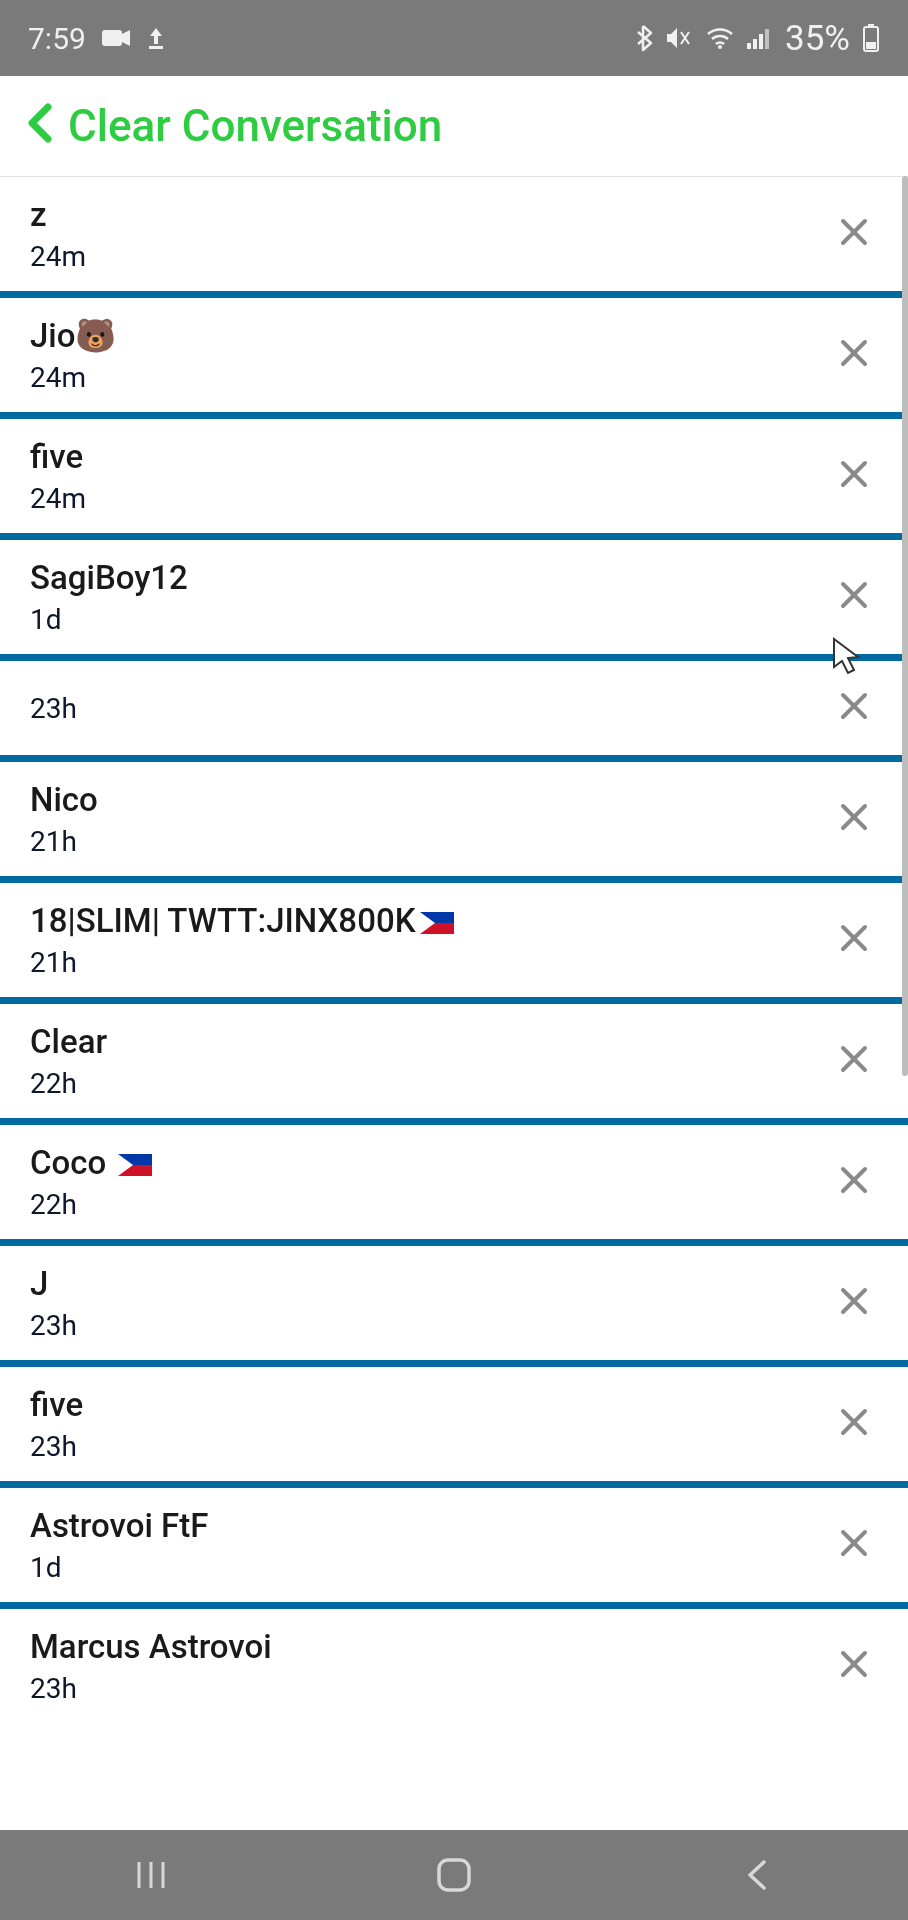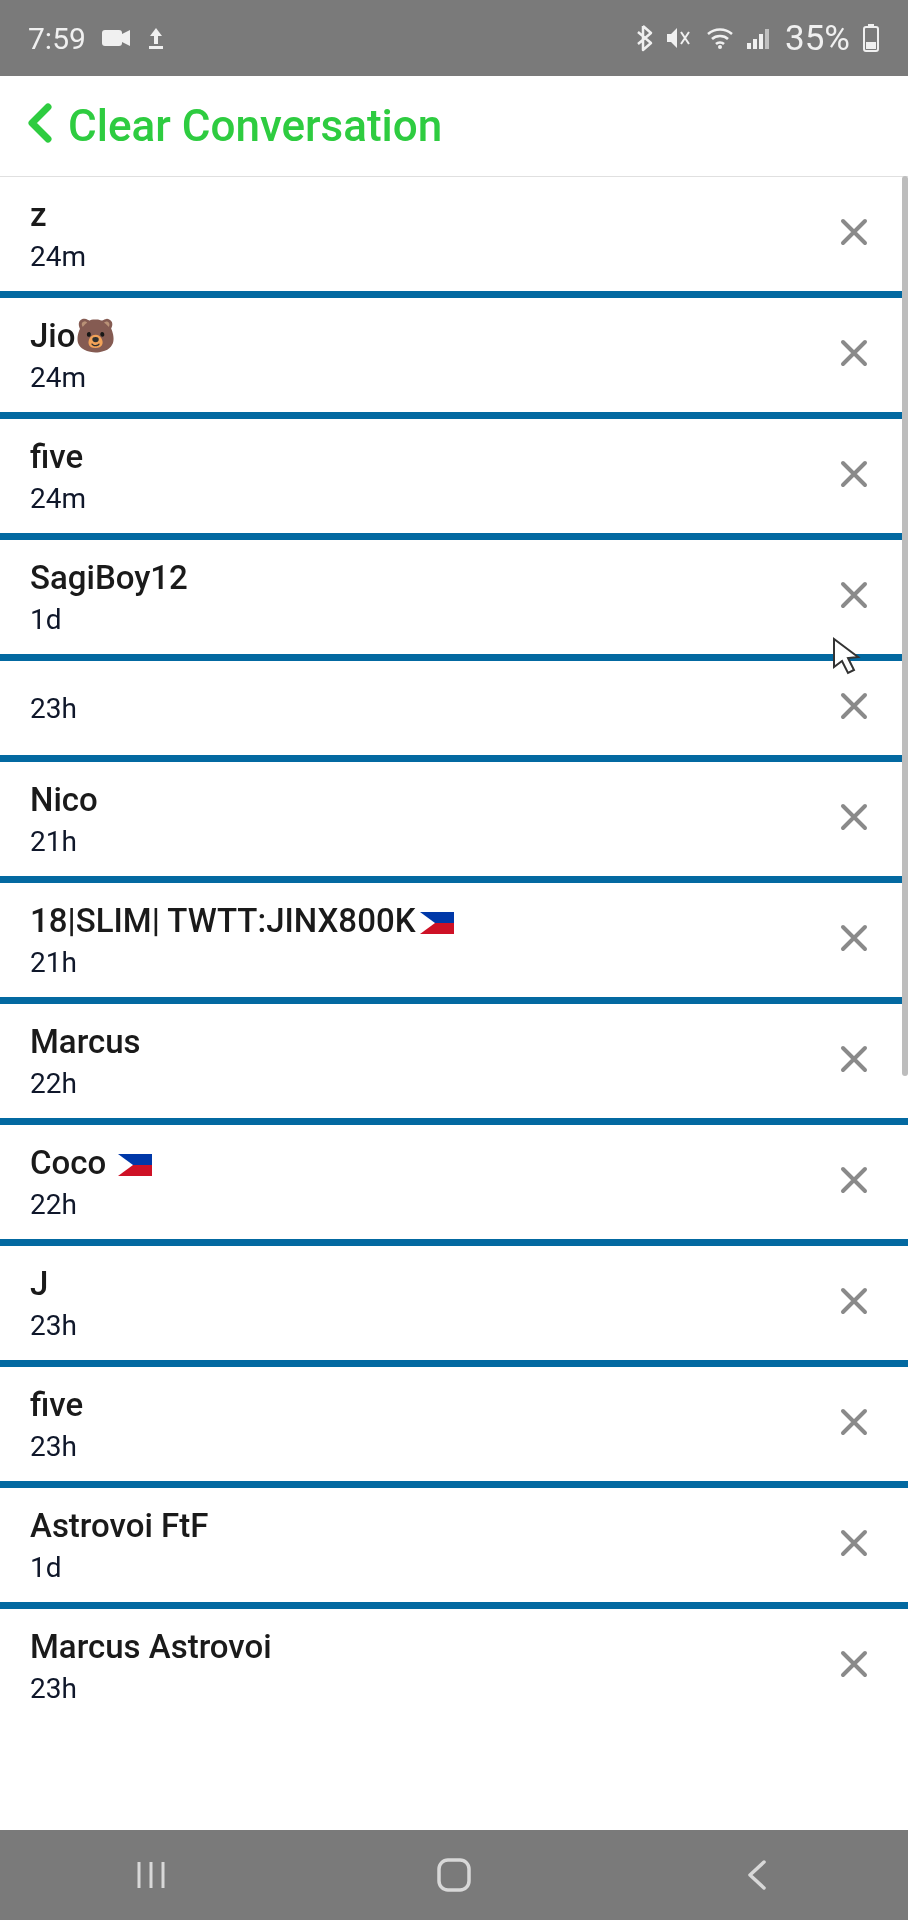--- a/index.html
+++ b/index.html
@@ -255,21 +255,21 @@
           <div class="row-text">
             <div class="row-name">18|SLIM| TWTT:JINX800K<span class="ph-flag"></span></div>
             <div class="row-time">21h</div>
           </div>
           <div class="row-close"><svg width="32" height="32" viewBox="0 0 32 32">
               <path d="M5 5 L27 27 M27 5 L5 27" stroke="#8a8a8a" stroke-width="4" stroke-linecap="round"></path>
             </svg></div>
         </div>
         <div class="row">
           <div class="row-text">
-            <div class="row-name">Marcus</div>
+            <div class="row-name">Clear</div>
             <div class="row-time">22h</div>
           </div>
           <div class="row-close"><svg width="32" height="32" viewBox="0 0 32 32">
               <path d="M5 5 L27 27 M27 5 L5 27" stroke="#8a8a8a" stroke-width="4" stroke-linecap="round"></path>
             </svg></div>
         </div>
         <div class="row">
           <div class="row-text">
             <div class="row-name">Coco <span class="ph-flag"></span></div>
             <div class="row-time">22h</div>

